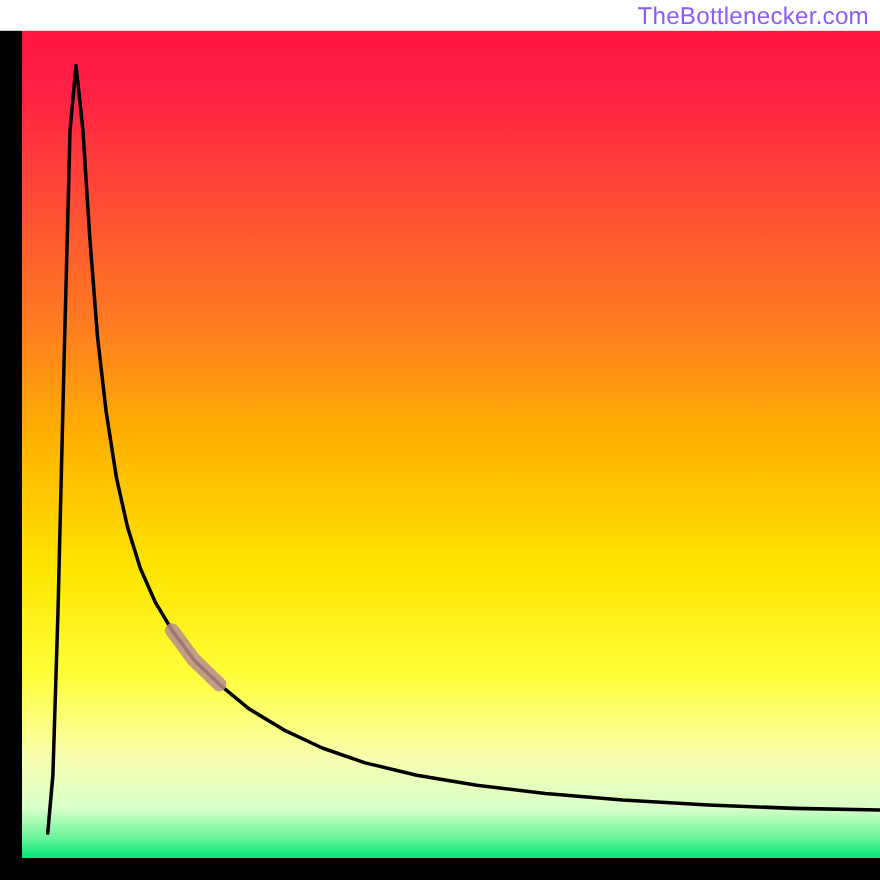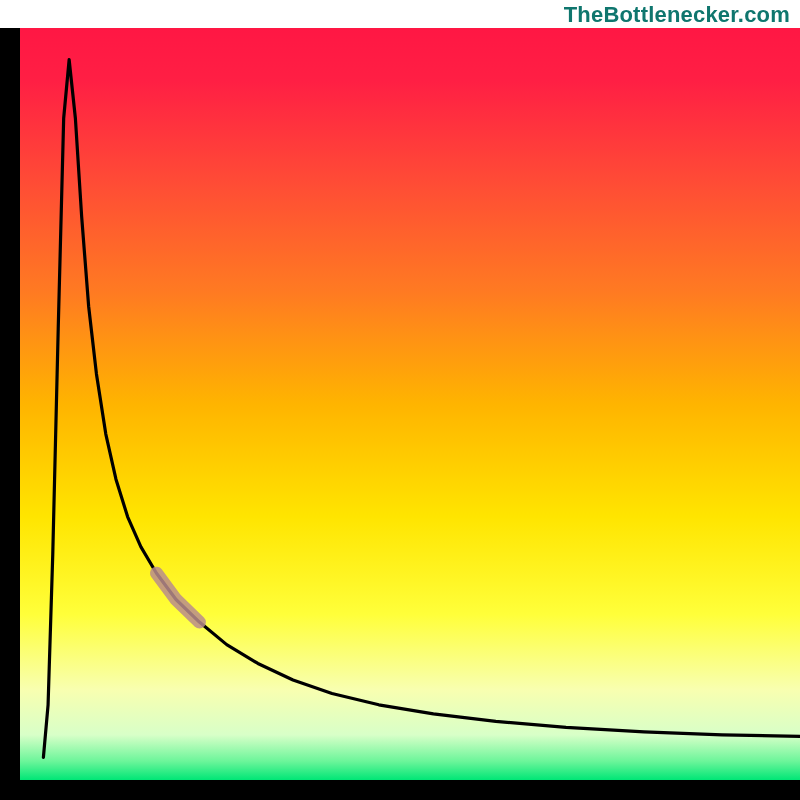--- a/index.html
+++ b/index.html
@@ -13,23 +13,23 @@
   }
   .stage {
     position: relative;
     width: 800px;
     height: 800px;
   }
   .watermark {
     position: absolute;
     top: 2px;
     right: 10px;
-    color: #0f766e;
+    color: #8b5cf6;
     font-size: 22px;
-    font-weight: 700;
+    font-weight: 400;
     letter-spacing: 0.2px;
     z-index: 10;
     user-select: none;
   }
   svg.chart {
     position: absolute;
     top: 0;
     left: 0;
   }
 </style>

